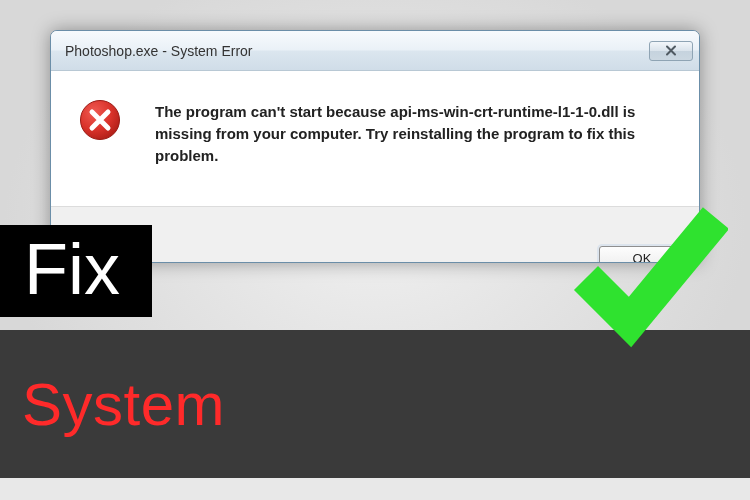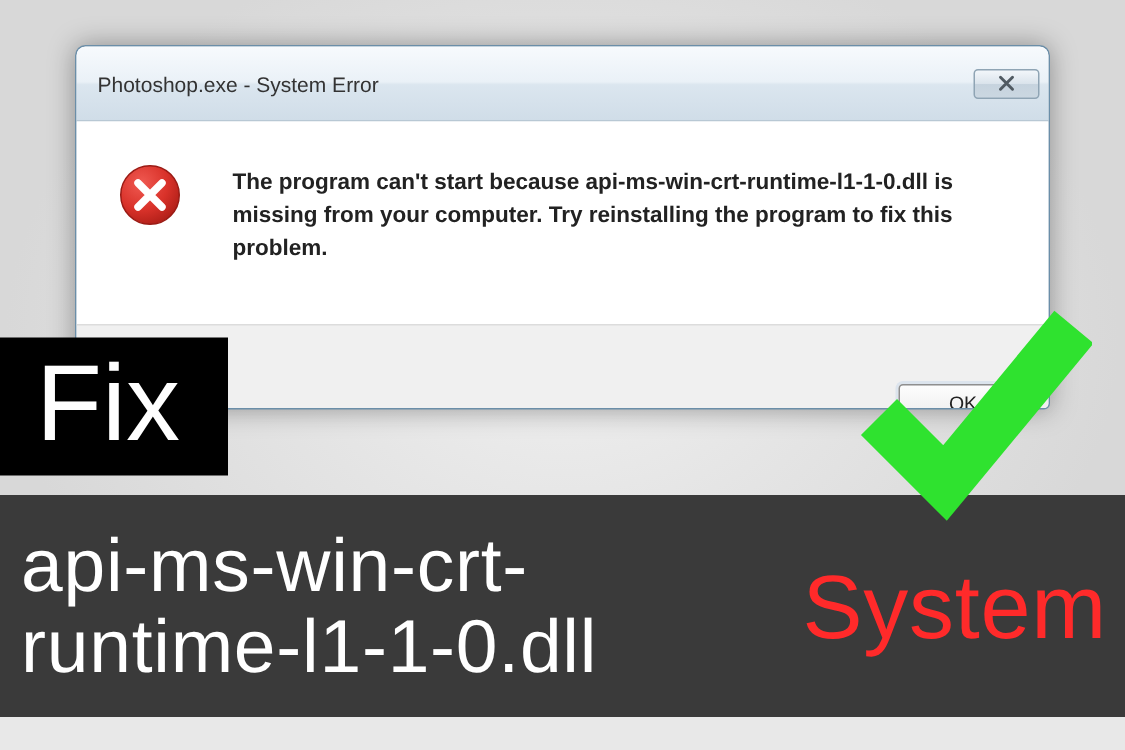--- a/index.html
+++ b/index.html
@@ -21,21 +21,21 @@
       left: 50px;
       top: 30px;
       width: 650px;
       background: #fff;
       border: 1px solid #6b8ea8;
       box-shadow: 0 0 18px rgba(0,0,0,0.35);
       border-radius: 7px 7px 4px 4px;
       overflow: hidden;
     }
     .titlebar {
-      height: 50px;
+      height: 40px;
       background: linear-gradient(to bottom, #f7fafd 0%, #eaf1f7 48%, #dbe6ef 52%, #d0dde8 100%);
       border-bottom: 1px solid #b8c8d4;
       display: flex;
       align-items: center;
       padding: 0 6px 0 14px;
     }
     .titlebar-text {
       flex: 1;
       font-size: 14px;
       color: #333;
@@ -188,19 +188,16 @@
   <span>Fix</span>
 </div>
 
 <div class="checkmark">
   <svg width="160" height="150" viewBox="0 0 160 150">
     <path d="M18 78 L62 122 L148 18" fill="none" stroke="#2fe22f" stroke-width="34" stroke-linecap="butt" stroke-linejoin="miter"></path>
   </svg>
 </div>
 
 <div class="overlay-strip">
-  <div class="strip-filename">
-    api-ms-win-crt-<br>runtime-l1-1-0.dll
-  </div>
   <div class="strip-errors">System</div>
 </div>
 
 <div class="bottom-pad"></div>
 
 </body></html>

